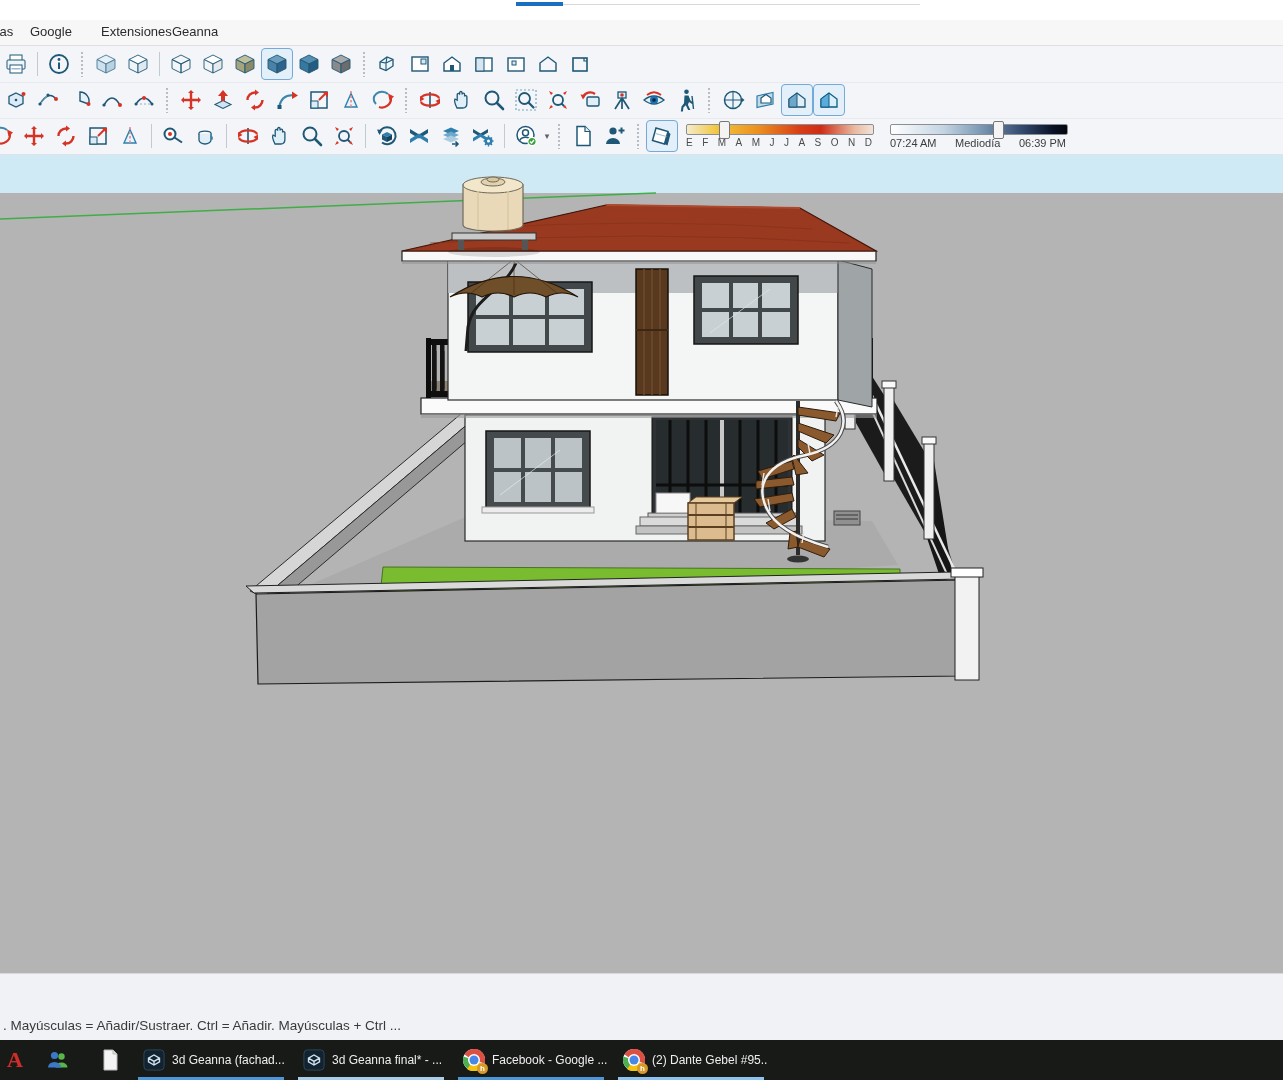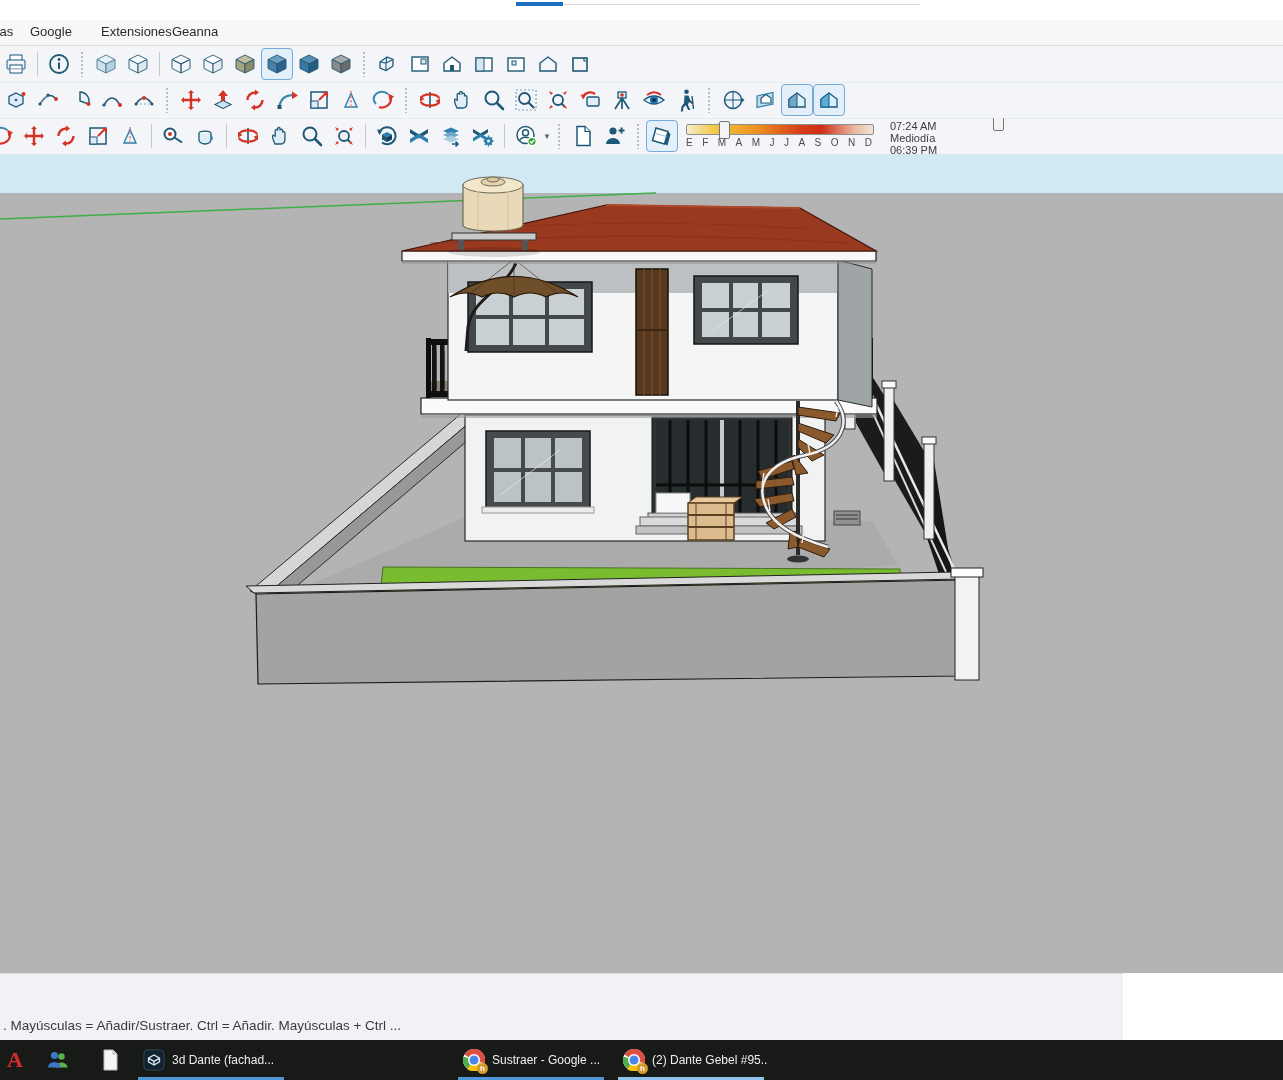--- a/index.html
+++ b/index.html
@@ -31,27 +31,27 @@
   .caret{width:10px;height:30px;display:flex;align-items:center;justify-content:center;color:#5a6168;font-size:9px;flex:0 0 auto;}
 
   
   .sliderblock{display:flex;flex-direction:column;justify-content:center;height:34px;flex:0 0 auto;margin-left:8px;}
   .track{position:relative;height:9px;border:1px solid #8a8f94;border-radius:2px;}
   #datetrack{width:186px;background:linear-gradient(90deg,#f5ecca 0%,#f2c63e 16%,#ec9020 38%,#d84018 60%,#cf2d16 72%,#e9b9a0 90%,#f2e3d8 100%);}
   #timetrack{width:176px;background:linear-gradient(90deg,#ffffff 0%,#c3d4e2 30%,#7e9cb8 50%,#32486e 75%,#0b1226 92%,#05070d 100%);}
   .thumb{position:absolute;top:-4px;width:9px;height:16px;background:#f4f4f4;border:1px solid #777;border-radius:2px;}
   .ticksrow{display:flex;justify-content:space-between;font-size:10px;color:#4a4a4a;margin-top:2px;}
   #datetrackrow{width:186px;}
-  .timelabels{display:flex;justify-content:space-between;font-size:11px;color:#3c3c3c;margin-top:2px;width:176px;flex-direction:column;}
+  .timelabels{display:flex;justify-content:space-between;font-size:11px;color:#3c3c3c;margin-top:2px;width:176px;}
 
   
   #viewport{position:absolute;left:0;top:155px;width:1283px;height:818px;background:#b4b4b4;}
 
   
-  #statusbar{position:absolute;left:0;top:973px;width:1123px;height:67px;background:#f1f2f6;border-top:1px solid #d8d8d8;}
+  #statusbar{position:absolute;left:0;top:973px;width:1283px;height:67px;background:#f1f2f6;border-top:1px solid #d8d8d8;}
   #statusbar .stext{position:absolute;left:3px;bottom:8px;font-size:13.5px;color:#3a3a3a;white-space:nowrap;}
 
   
   #taskbar{position:absolute;left:0;top:1040px;width:1283px;height:40px;background:#181a18;}
   .tbicon{position:absolute;top:8px;width:24px;height:24px;display:flex;align-items:center;justify-content:center;}
   .task{position:absolute;top:0;height:40px;display:flex;align-items:center;padding-left:7px;box-sizing:border-box;width:152px;}
   .task .ticon{width:22px;height:22px;position:relative;flex:0 0 auto;}
   .task .ticon svg{width:22px;height:22px;display:block;}
   .task .tlabel{color:#eeeeee;font-size:12px;margin-left:7px;white-space:nowrap;overflow:hidden;}
   .task .uline{position:absolute;left:2px;right:4px;bottom:0;height:3px;}
@@ -895,31 +895,40 @@
           <use href="#s-page"></use>
         </svg>
       </div>
 
     <div class="task" style="left:136px">
       <span class="ticon">
           <svg viewBox="0 0 24 24">
             <use href="#s-sketchup"></use>
           </svg>
         </span>
-      <span class="tlabel">3d Dante (fachad...</span>
+      <span class="tlabel">3d Geanna (fachad...</span>
       <span class="uline" style="background:#4f96d8"></span>
+    </div>
+    <div class="task" style="left:296px">
+      <span class="ticon">
+          <svg viewBox="0 0 24 24">
+            <use href="#s-sketchup"></use>
+          </svg>
+        </span>
+      <span class="tlabel">3d Geanna final* - ...</span>
+      <span class="uline" style="background:#aacdea"></span>
     </div>
     <div class="task" style="left:456px">
       <span class="ticon">
           <svg viewBox="0 0 22 22">
             <use href="#s-chrome"></use>
           </svg>
           <span class="badge">h</span>
         </span>
-      <span class="tlabel">Sustraer - Google ...</span>
+      <span class="tlabel">Facebook - Google ...</span>
       <span class="uline" style="background:#4f96d8"></span>
     </div>
     <div class="task" style="left:616px">
       <span class="ticon">
           <svg viewBox="0 0 22 22">
             <use href="#s-chrome"></use>
           </svg>
           <span class="badge">h</span>
         </span>
       <span class="tlabel">(2) Dante Gebel #95...</span>

